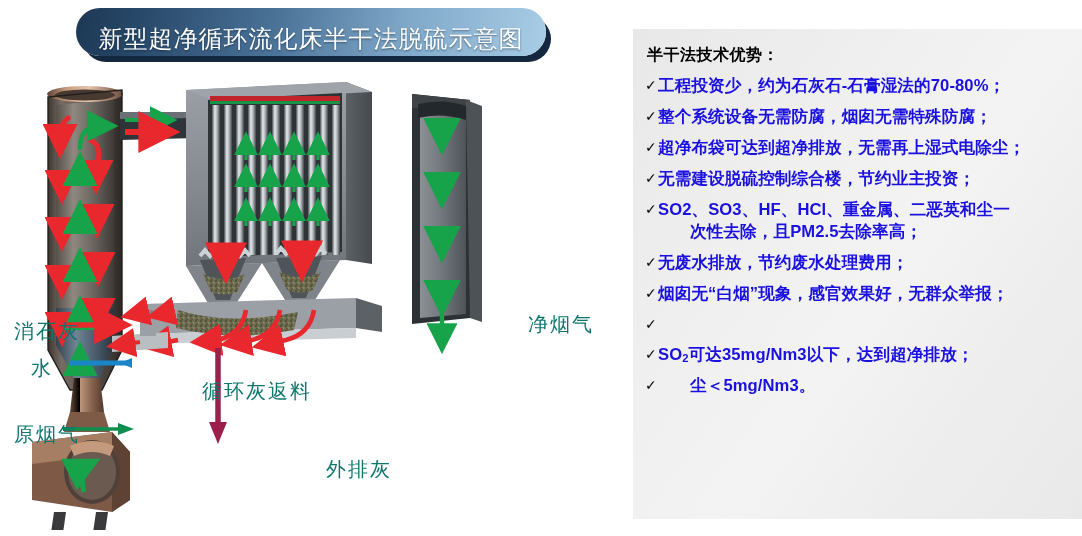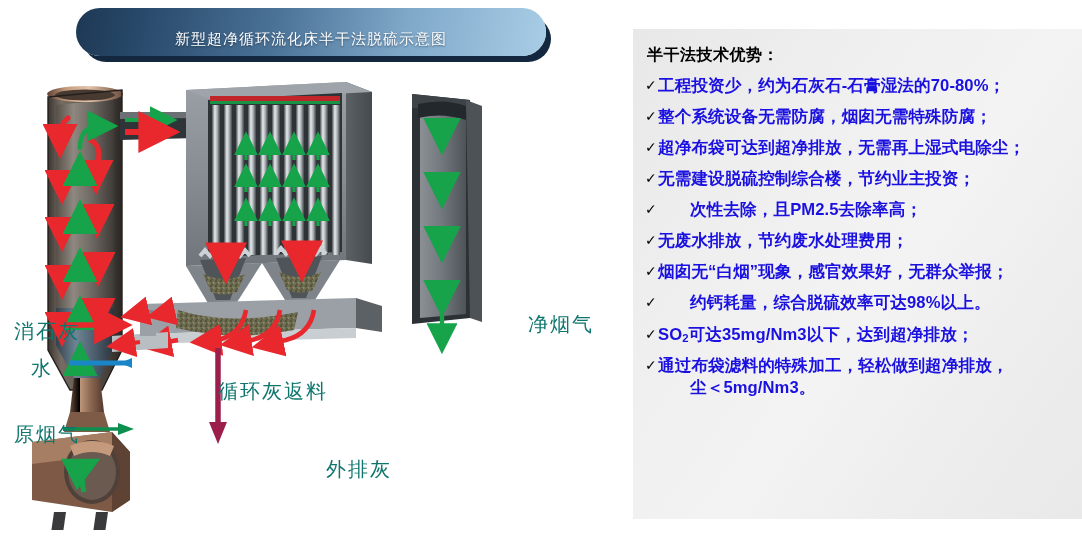--- a/index.html
+++ b/index.html
@@ -10,21 +10,21 @@
 
   
   #title-banner{
     position:absolute;left:76px;top:8px;width:470px;height:48px;
     border-radius:24px;
     background:linear-gradient(100deg,#1d3854 0%,#28496a 14%,#4a7297 42%,#7fa8c9 70%,#a9cde6 100%);
     box-shadow:6px 7px 0 -1px #13283f;
     display:flex;align-items:center;justify-content:center;
   }
   #title-text{
-    color:#ffffff;font-size:15px;letter-spacing:1px;font-weight:400;
+    color:#ffffff;font-size:24px;letter-spacing:1px;font-weight:400;
     font-family:"DejaVu Serif","Liberation Serif",serif;
     text-shadow:0 1px 2px rgba(10,25,45,.55);
     white-space:nowrap;
     margin-top:14px;
   }
 
   
   #advantages-panel{
     position:absolute;left:633px;top:29px;width:449px;height:490px;
     background:linear-gradient(125deg,#e8e8e8 0%,#efefef 30%,#f3f3f3 55%,#ededed 78%,#e9e9e9 100%);
@@ -51,21 +51,21 @@
   #diagram svg{display:block;}
 
   
   .diag-label{
     position:absolute;color:#0f766e;font-size:20px;letter-spacing:2px;
     font-family:Liberation Serif, serif;white-space:nowrap;
   }
   #label-lime{left:14px;top:318px;}
   #label-water{left:31px;top:355px;}
   #label-raw-gas{left:14px;top:421px;}
-  #label-recycle-ash{left:218px;top:378px;}
+  #label-recycle-ash{left:202px;top:378px;}
   #label-clean-gas{left:528px;top:311px;}
   #label-ash-out{left:326px;top:441px;margin-top:15px;}
 </style>
 </head>
 <body>
 
 <div id="title-banner">
   <div id="title-text">新型超净循环流化床半干法脱硫示意图</div>
 </div>
 
@@ -336,36 +336,36 @@
       <div class="adv-item">
         <span class="adv-check">✓</span>
         <span class="adv-lines"><span>超净布袋可达到超净排放，无需再上湿式电除尘；</span></span>
       </div>
       <div class="adv-item">
         <span class="adv-check">✓</span>
         <span class="adv-lines"><span>无需建设脱硫控制综合楼，节约业主投资；</span></span>
       </div>
       <div class="adv-item">
         <span class="adv-check">✓</span>
-        <span class="adv-lines"><span class="adv-line2">次性去除，且PM2.5去除率高；</span></span>
+        <span class="adv-lines"><span>SO2、SO3、HF、HCl、重金属、二恶英和尘一</span><span class="adv-line2">次性去除，且PM2.5去除率高；</span></span>
       </div>
       <div class="adv-item">
         <span class="adv-check">✓</span>
         <span class="adv-lines"><span>无废水排放，节约废水处理费用；</span></span>
       </div>
       <div class="adv-item">
         <span class="adv-check">✓</span>
         <span class="adv-lines"><span>烟囱无“白烟”现象，感官效果好，无群众举报；</span></span>
       </div>
       <div class="adv-item">
         <span class="adv-check">✓</span>
-        <span class="adv-lines"><span class="adv-line2">约钙耗量，综合脱硫效率可达98%以上。</span></span>
+        <span class="adv-lines"></span>
       </div>
       <div class="adv-item">
         <span class="adv-check">✓</span>
         <span class="adv-lines"><span>SO<sub>2</sub>可达35mg/Nm3以下，达到超净排放；</span></span>
       </div>
       <div class="adv-item">
         <span class="adv-check">✓</span>
-        <span class="adv-lines"><span>通过布袋滤料的特殊加工，轻松做到超净排放，</span><span class="adv-line2">尘＜5mg/Nm3。</span></span>
+        <span class="adv-lines"><span class="adv-line2">尘＜5mg/Nm3。</span></span>
       </div>
     </div>
 </div>
 
 </body></html>

